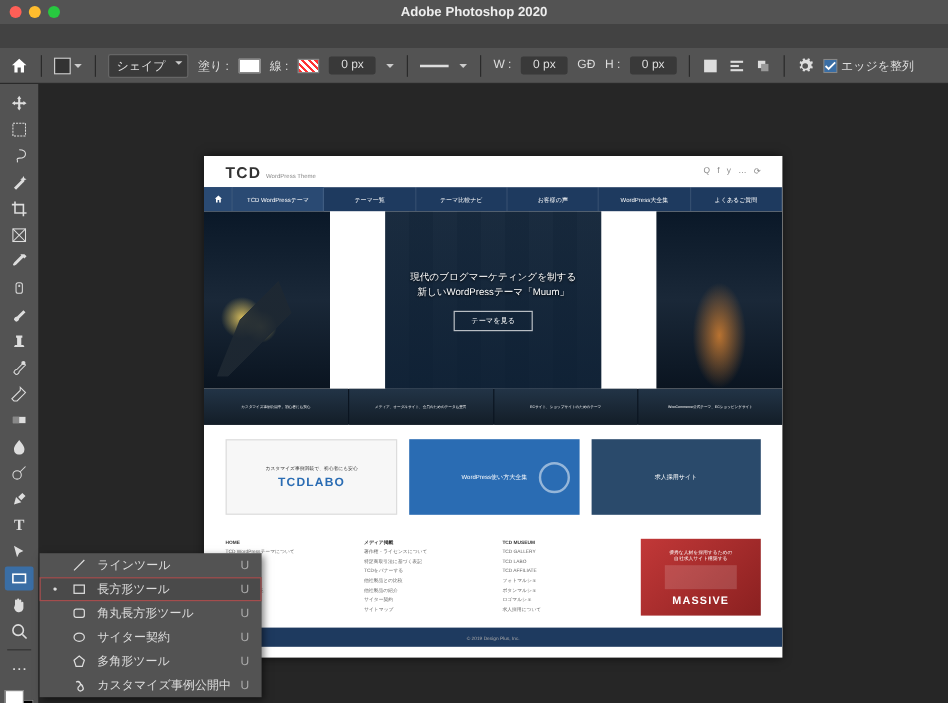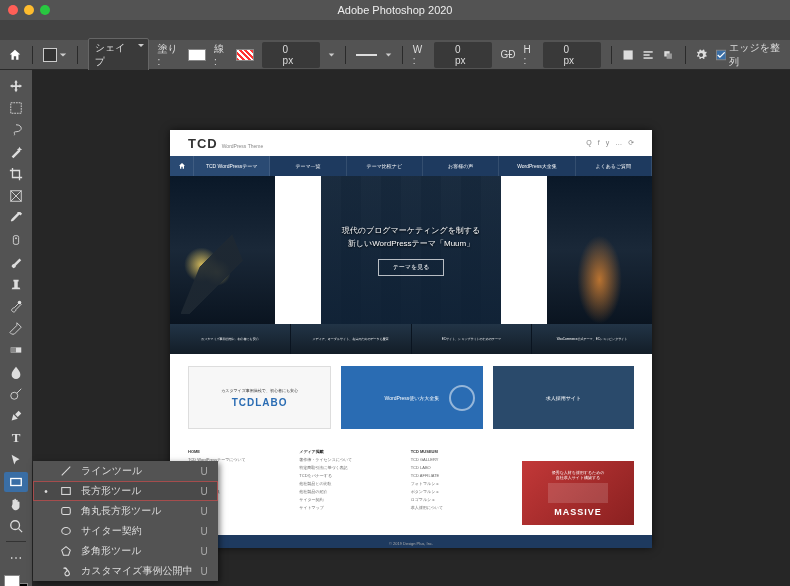--- a/index.html
+++ b/index.html
@@ -4,34 +4,34 @@
 <style>
 * { margin: 0; padding: 0; box-sizing: border-box; font-family: -apple-system, "Hiragino Sans", sans-serif; }
 body { width: 790px; height: 586px; background: #323232; overflow: hidden; position: relative; }
 
 .titlebar { height: 20px; background: #535353; display: flex; align-items: center; position: relative; }
 .traffic-lights { display: flex; gap: 6px; padding-left: 8px; }
 .tl { width: 10px; height: 10px; border-radius: 50%; }
 .tl.red { background: #ff5f57; }
 .tl.yellow { background: #febc2e; }
 .tl.green { background: #28c840; }
-.title-text { position: absolute; left: 50%; transform: translateX(-50%); color: #eee; font-size: 11px; font-weight: 400; text-align: right; }
+.title-text { position: absolute; left: 50%; transform: translateX(-50%); color: #eee; font-size: 11px; font-weight: 700; text-align: right; }
 
 .menubar { height: 20px; background: #424242; }
 
 .optbar { height: 30px; background: #535353; display: flex; align-items: center; padding: 0 8px; gap: 8px; color: #ddd; font-size: 10px; border-bottom: 1px solid #2a2a2a; }
 .home-icon { width: 16px; height: 16px; fill: #fff; }
 .opt-sq { width: 14px; height: 14px; border: 1px solid #ccc; background: #333; }
 .dd { display: flex; align-items: center; gap: 2px; }
 .dd svg { width: 8px; height: 8px; fill: #ccc; }
 .opt-select { background: #3a3a3a; padding: 2px 18px 2px 6px; border: 1px solid #666; border-radius: 2px; position: relative; }
 .opt-select::after { content: ""; position: absolute; right: 4px; top: 5px; border: 3px solid transparent; border-top-color: #ccc; }
 .swatch { width: 18px; height: 12px; background: #fff; border: 1px solid #888; }
 .swatch.stripe { background: repeating-linear-gradient(45deg, #f33, #f33 2px, #fff 2px, #fff 4px); }
-.opt-num { background: #393939; padding: 2px 21px; border-radius: 2px; min-width: 36px; }
+.opt-num { background: #393939; padding: 2px 10px; border-radius: 2px; min-width: 36px; }
 .opt-sep { width: 1px; height: 18px; background: #2a2a2a; margin: 0 2px; }
 .opt-icon { width: 14px; height: 14px; fill: #ddd; display: inline-block; }
 .cog { width: 14px; height: 14px; fill: #ddd; }
 
 .tabbar { height: 24px; background: #323232; display: flex; align-items: center; padding-left: 36px; }
 .doc-tab { background: #535353; color: #ccc; font-size: 10px; padding: 4px 10px; border-radius: 3px 3px 0 0; display: flex; align-items: center; gap: 6px; }
 .tab-x { font-size: 11px; color: #999; }
 
 .toolbar { position: absolute; left: 0; top: 70px; width: 32px; background: #535353; display: flex; flex-direction: column; align-items: center; padding-top: 6px; gap: 2px; }
 .tool { width: 24px; height: 20px; display: flex; align-items: center; justify-content: center; color: #ddd; font-size: 13px; border-radius: 2px; position: relative; }
@@ -86,21 +86,21 @@
 .card.a { background: #f7f7f7; border: 1px solid #ddd; }
 .card.a .lg { font-size: 10px; font-weight: 700; letter-spacing: 1px; }
 .card.a .lg span { color: #2a6cb3; }
 .card.b { background: #2a6cb3; color: #fff; position: relative; }
 .card.b::after { content:""; position:absolute; right:8px; width:22px; height:22px; border:2px solid rgba(255,255,255,.5); border-radius:50%; }
 .card.c { background: #2a4a6b; color: #fff; }
 
 .pg-footer { display: flex; padding: 8px 18px 10px; gap: 20px; font-size: 4px; color: #666; }
 .fcol { flex: 1; display: flex; flex-direction: column; gap: 3px; }
 .fcol .fh { font-weight: 700; color: #333; }
-.fbanner { width: 112px; height: 64px; background: linear-gradient(135deg, #c23838, #8a2020); color: #fff; display: flex; flex-direction: column; align-items: center; justify-content: center; font-size: 4px; text-align: center; padding: 4px; margin-top: 12px; }
+.fbanner { width: 100px; height: 64px; background: linear-gradient(135deg, #c23838, #8a2020); color: #fff; display: flex; flex-direction: column; align-items: center; justify-content: center; font-size: 4px; text-align: center; padding: 4px; }
 .fbanner .big { font-size: 9px; font-weight: 900; letter-spacing: 1px; margin-top: 4px; }
 
 .pg-bottom { height: 16px; background: #1e3a5f; display: flex; align-items: center; justify-content: center; color: #aaa; font-size: 4px; position: relative; }
 .pg-bottom .soc { position: absolute; left: 18px; display: flex; gap: 4px; font-size: 5px; }
 
 .tool-flyout { position: absolute; left: 33px; top: 461px; background: #535353; color: #ddd; font-size: 10px; box-shadow: 2px 2px 6px rgba(0,0,0,.5); z-index: 100; }
 .fly-item { display: flex; align-items: center; gap: 8px; padding: 3px 10px 3px 8px; min-width: 170px; }
 .fly-item.sel { background: #4a4a4a; outline: 1px solid rgba(255,80,80,.5); outline-offset: -1px; }
 .fly-check { width: 10px; text-align: center; }
 .fly-icon { width: 14px; height: 14px; display: flex; align-items: center; justify-content: center; }

